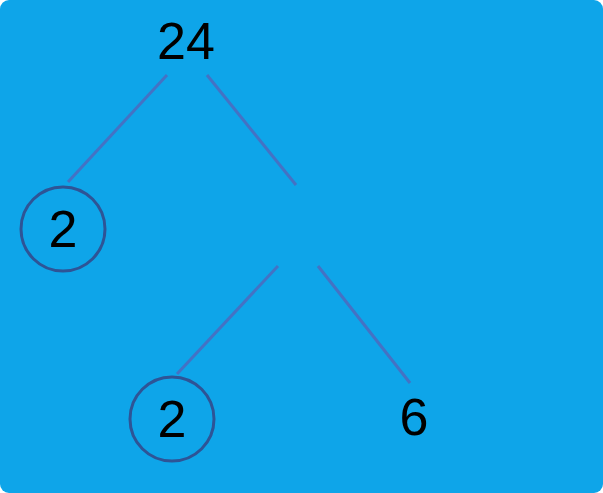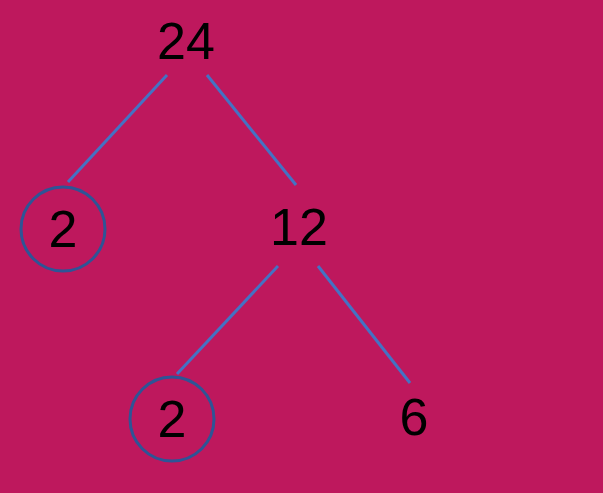--- a/index.html
+++ b/index.html
@@ -51,40 +51,37 @@
     transform: translate(-50%, -50%);
   }
   .node-circled .node-value {
     position: relative;
     top: -1px;
   }
 </style>
 </head>
 <body>
 
-<div id="factor-tree-canvas" style="background: #be185d;">
+<div id="factor-tree-canvas" style="background: #0ea5e9; border-radius: 9px;">
 
   <svg id="tree-edges" viewBox="0 0 603 493" xmlns="http://www.w3.org/2000/svg">
     <line x1="167" y1="75" x2="68" y2="182" stroke="#4472C4" stroke-width="3" stroke-linecap="butt"></line>
     <line x1="207" y1="75" x2="296" y2="185" stroke="#4472C4" stroke-width="3" stroke-linecap="butt"></line>
     <line x1="278" y1="266" x2="177" y2="374" stroke="#4472C4" stroke-width="3" stroke-linecap="butt"></line>
     <line x1="318" y1="266" x2="410" y2="383" stroke="#4472C4" stroke-width="3" stroke-linecap="butt"></line>
   </svg>
 
   <div class="node node-plain" style="left: 186px; top: 41px; color: rgb(0, 0, 0);">
     <span class="node-value">24</span>
   </div>
 
   <div class="node node-circled" style="left: 63px; top: 229px; border-color: rgb(46, 84, 150); color: rgb(0, 0, 0);">
     <span class="node-value">2</span>
   </div>
 
-  <div class="node node-plain" style="left: 299px; top: 227px; color: rgb(0, 0, 0);">
-    <span class="node-value">12</span>
-  </div>
 
   <div class="node node-circled" style="left: 172px; top: 419px; border-color: rgb(46, 84, 150); color: rgb(0, 0, 0);">
     <span class="node-value">2</span>
   </div>
 
   <div class="node node-plain" style="left: 414px; top: 417px; color: rgb(0, 0, 0);">
     <span class="node-value">6</span>
   </div>
 
 </div>

